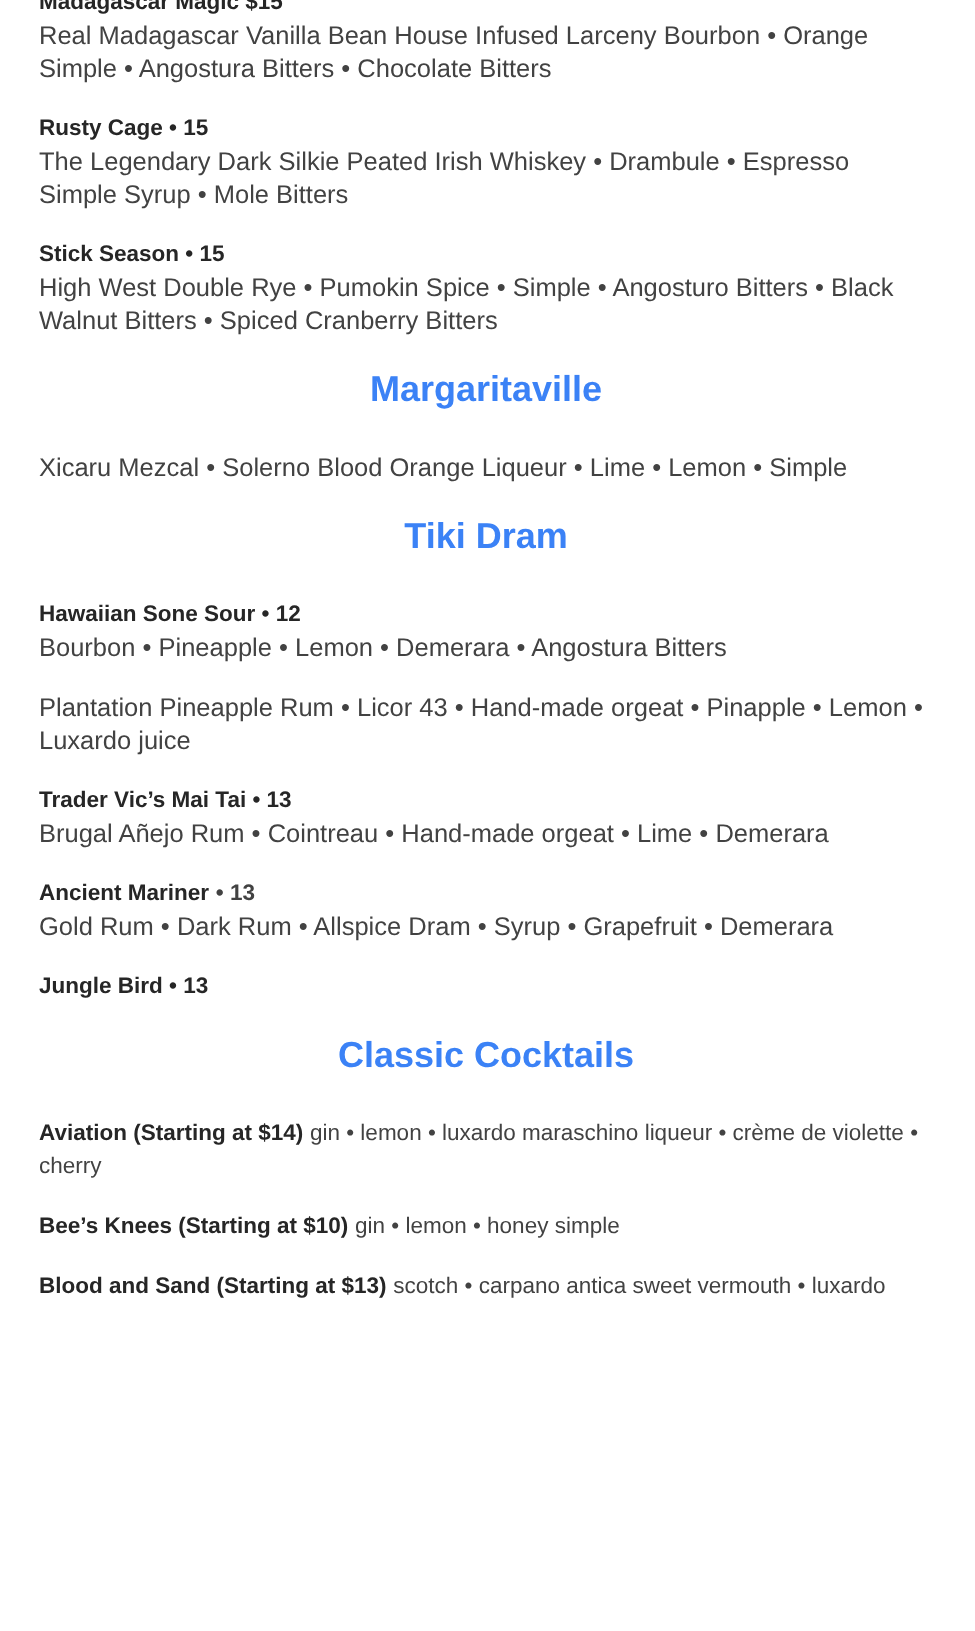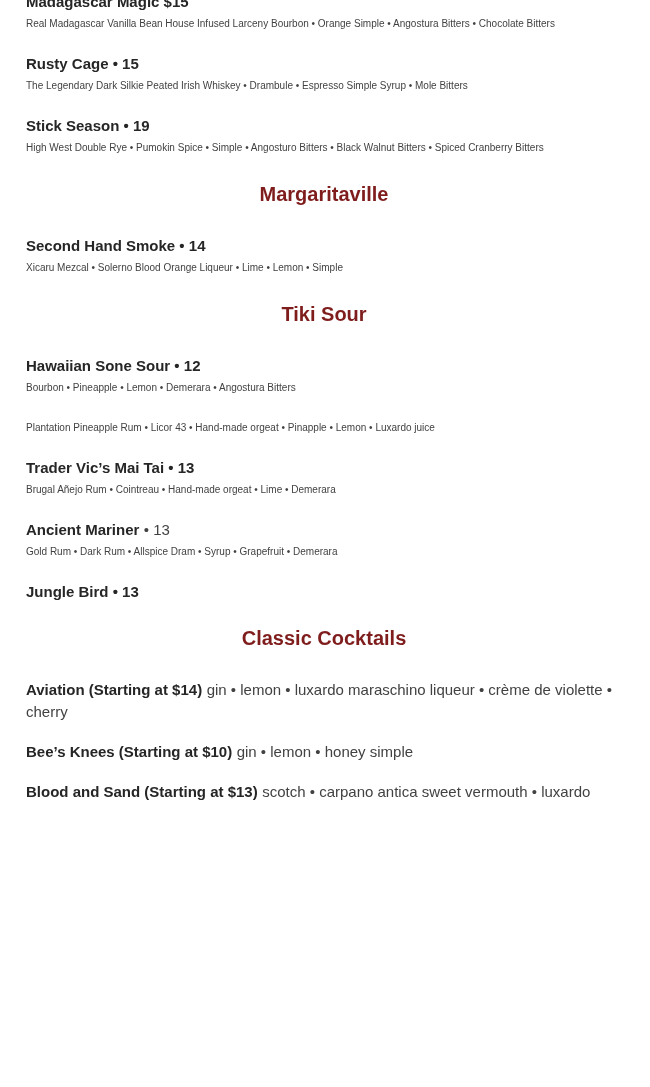--- a/index.html
+++ b/index.html
@@ -13,53 +13,53 @@
     overflow: hidden;
     font-family: "Liberation Sans", "DejaVu Sans", sans-serif;
     -webkit-font-smoothing: antialiased;
   }
   .menu {
     padding: 0 28px 0 26px;
     margin-top: -9px; 
   }
   .menu-section { margin: 0; }
   .section-title {
-    font-size: 20px;
+    font-size: 24px;
     line-height: 22px;
     font-weight: bold;
-    color: #7f1d1d;
+    color: #3b82f6;
     text-align: center;
     margin: 24px 0 30px 0;
   }
   .menu-item {
     margin: 0 0 18px 0;
   }
   .item-line {
     margin: 0;
     font-size: 15px;
     line-height: 22px;
     color: #424242;
   }
   .item-name {
     font-weight: bold;
     color: #262626;
   }
   .item-suffix {
-    font-weight: normal;
+    font-weight: bold;
     color: #424242;
     margin-left: 0.3em;
   }
   .item-inline-desc {
     font-weight: normal;
     color: #424242;
     margin-left: 0.3em;
   }
   .item-desc {
     margin: 0;
-    font-size: 10px;
+    font-size: 17px;
     line-height: 22px;
     color: #424242;
   }
 </style>
 </head>
 <body>
 
 <div class="menu" id="menu-root">
   <section class="menu-section">
 
@@ -69,38 +69,37 @@
     <p class="item-desc">Real Madagascar Vanilla Bean House Infused Larceny Bourbon • Orange Simple • Angostura Bitters • Chocolate Bitters</p>
   </div>
 
   <div class="menu-item">
     <p class="item-line"><span class="item-name">Rusty Cage • 15</span></p>
     <p class="item-desc">The Legendary Dark Silkie Peated Irish Whiskey • Drambule • Espresso Simple Syrup • Mole Bitters</p>
   </div>
 
 
   <div class="menu-item">
-    <p class="item-line"><span class="item-name">Stick Season • 19</span></p>
+    <p class="item-line"><span class="item-name">Stick Season • 15</span></p>
     <p class="item-desc">High West Double Rye • Pumokin Spice • Simple • Angosturo Bitters • Black Walnut Bitters • Spiced Cranberry Bitters</p>
   </div>
 </div>
   </section>
 
   <section class="menu-section">
     <h2 class="section-title">Margaritaville</h2>
     <div class="section-items">
   <div class="menu-item">
-    <p class="item-line"><span class="item-name">Second Hand Smoke • 14</span></p>
     <p class="item-desc">Xicaru Mezcal • Solerno Blood Orange Liqueur • Lime • Lemon • Simple</p>
   </div>
 </div>
   </section>
 
   <section class="menu-section">
-    <h2 class="section-title">Tiki Sour</h2>
+    <h2 class="section-title">Tiki Dram</h2>
     <div class="section-items">
   <div class="menu-item">
     <p class="item-line"><span class="item-name">Hawaiian Sone Sour • 12</span></p>
     <p class="item-desc">Bourbon • Pineapple • Lemon • Demerara • Angostura Bitters</p>
   </div>
 
   <div class="menu-item">
     <p class="item-desc">Plantation Pineapple Rum • Licor 43 • Hand-made orgeat • Pinapple • Lemon • Luxardo juice</p>
   </div>
 

